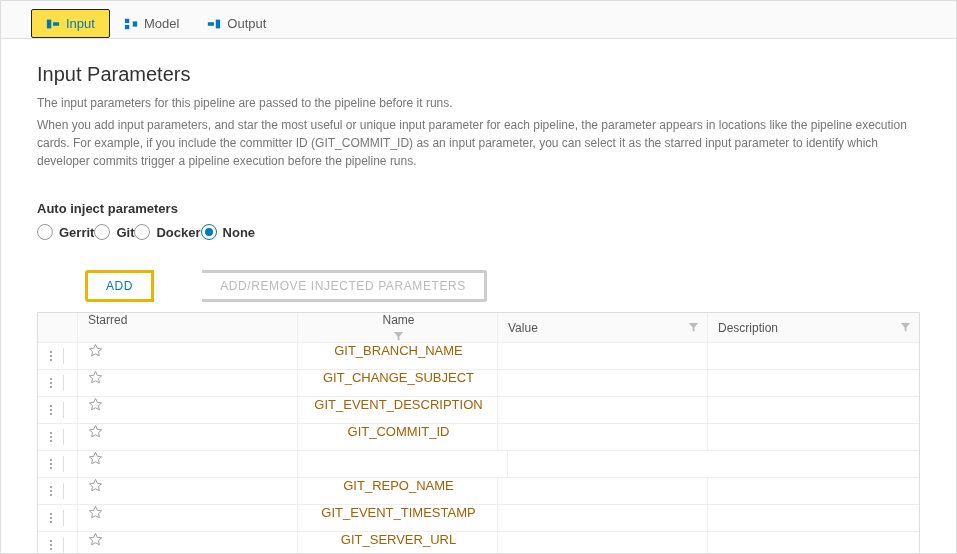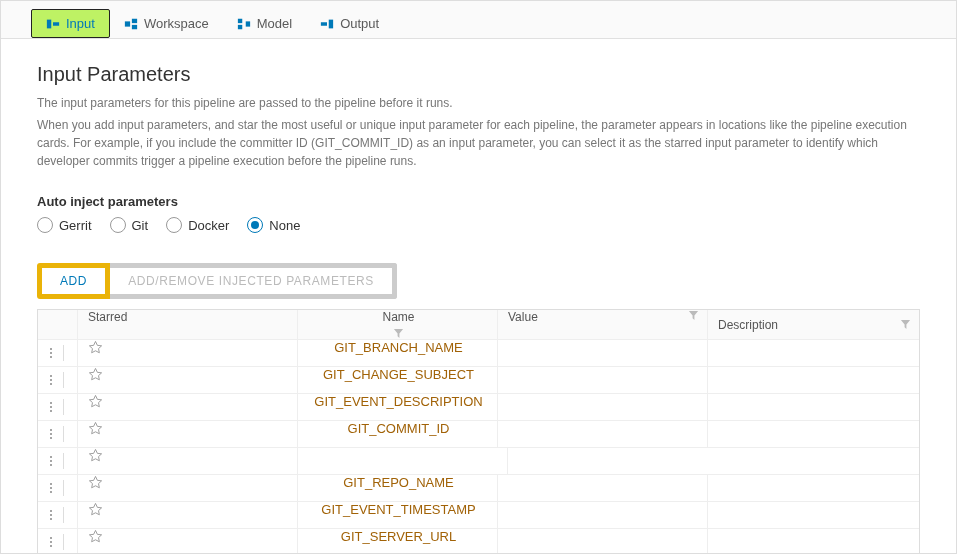--- a/index.html
+++ b/index.html
@@ -24,21 +24,21 @@
     display: flex;
     align-items: center;
     gap: 6px;
     padding: 6px 14px;
     color: #5a5a5a;
     cursor: pointer;
     font-size: 13px;
   }
   .tab.active {
     border: 1.5px solid #222;
-    background: #bef264;
+    background: #fde047;
     color: #0079b8;
     border-radius: 2px;
   }
   .tab-icon svg { width: 14px; height: 14px; display: block; }
   .content {
     padding: 24px 36px 10px 36px;
   }
   .page-title {
     font-size: 20px;
     font-weight: 400;
@@ -46,32 +46,32 @@
     margin-bottom: 8px;
   }
   .desc {
     color: #777;
     font-size: 12px;
     line-height: 1.5;
     margin-bottom: 4px;
     max-width: 900px;
   }
   .auto-inject {
-    margin-top: 24px;
+    margin-top: 31px;
   }
   .auto-inject-label {
     font-weight: 600;
     font-size: 13px;
     color: #333;
     margin-bottom: 8px;
   }
   .radio-row {
     display: flex;
-    gap: 18px;
     align-items: center;
+    font-weight: bold;
   }
   .radio-opt {
     display: flex;
     align-items: center;
     gap: 6px;
     cursor: pointer;
   }
   .radio-circle {
     width: 16px;
     height: 16px;
@@ -95,23 +95,24 @@
   .radio-opt.selected .radio-dot { display: block; }
   .radio-text { font-size: 13px; color: #333; }
   .btn-row {
     display: flex;
     margin-top: 30px;
   }
   .btn {
     padding: 6px 18px;
     font-size: 12px;
     letter-spacing: 0.6px;
-    border: 5px solid #eab308;
+    border: 3px solid #eab308;
     background: #fff;
     cursor: pointer;
+    margin-left: 48px;
   }
   .btn.add {
     color: #0079b8;
     border-radius: 3px 0 0 3px;
   }
   .btn.injected {
     color: #bbb;
     border-color: #ccc;
     border-left: none;
     border-radius: 0 3px 3px 0;
@@ -133,21 +134,21 @@
     height: 30px;
   }
   .trow {
     height: 27px;
     font-size: 13px;
     color: #a16207;
   }
   .col-actions { width: 40px; display:flex; justify-content:center; border-right: 1px solid #eee; height:100%; align-items:center;}
   .col-starred { width: 220px; padding-left: 10px; display:flex; align-items:flex-start; border-right: 1px solid #eee; height:100%; }
   .col-name { width: 200px; padding-left: 10px; display:flex; align-items:center; justify-content:space-between; border-right: 1px solid #eee; height:100%; padding-right:8px;flex-direction:column;}
-  .col-value { width: 210px; padding-left: 10px; display:flex; align-items:flex-start; justify-content:space-between; border-right: 1px solid #eee; height:100%; padding-right:8px;}
+  .col-value { width: 210px; padding-left: 10px; display:flex; align-items:center; justify-content:space-between; border-right: 1px solid #eee; height:100%; padding-right:8px;}
   .col-desc { flex:1; padding-left: 10px; display:flex; align-items:center; justify-content:space-between; height:100%; padding-right:8px;}
   .thead .label { color: #555; font-weight:500; }
   .kebab {
     width: 16px; height:16px; display:flex; flex-direction:column; justify-content:center; align-items:center; gap:2px;
     border-right: 1px solid #ddd; padding-right: 8px; margin-right: 4px; cursor:pointer;
   }
   .kebab span { width:2px; height:2px; background:#888; border-radius:50%; }
   .star-icon svg { width:15px; height:15px; display:block; stroke:#999; fill:none; cursor:pointer;}
   .filter-icon svg { width:11px; height:11px; display:block; fill:#bbb; }
   .tfoot {
@@ -164,30 +165,20 @@
         <svg viewBox="0 0 16 16">
           <rect x="1" y="3" width="5" height="10" fill="#0079b8"></rect>
           <rect x="8" y="6" width="7" height="4" fill="#0079b8"></rect>
         </svg>
       </span>
     <span>Input</span>
   </div>
   <div class="tab">
     <span class="tab-icon">
         <svg viewBox="0 0 16 16">
-          <rect x="1" y="5" width="6" height="6" fill="#0079b8"></rect>
-          <rect x="9" y="2" width="6" height="5" fill="#0079b8"></rect>
-          <rect x="9" y="9" width="6" height="5" fill="#0079b8"></rect>
-        </svg>
-      </span>
-    <span>Workspace</span>
-  </div>
-  <div class="tab">
-    <span class="tab-icon">
-        <svg viewBox="0 0 16 16">
           <rect x="1" y="2" width="5" height="5" fill="#0079b8"></rect>
           <rect x="1" y="9" width="5" height="5" fill="#0079b8"></rect>
           <rect x="10" y="5" width="5" height="6" fill="#0079b8"></rect>
         </svg>
       </span>
     <span>Model</span>
   </div>
   <div class="tab">
     <span class="tab-icon">
         <svg viewBox="0 0 16 16">

